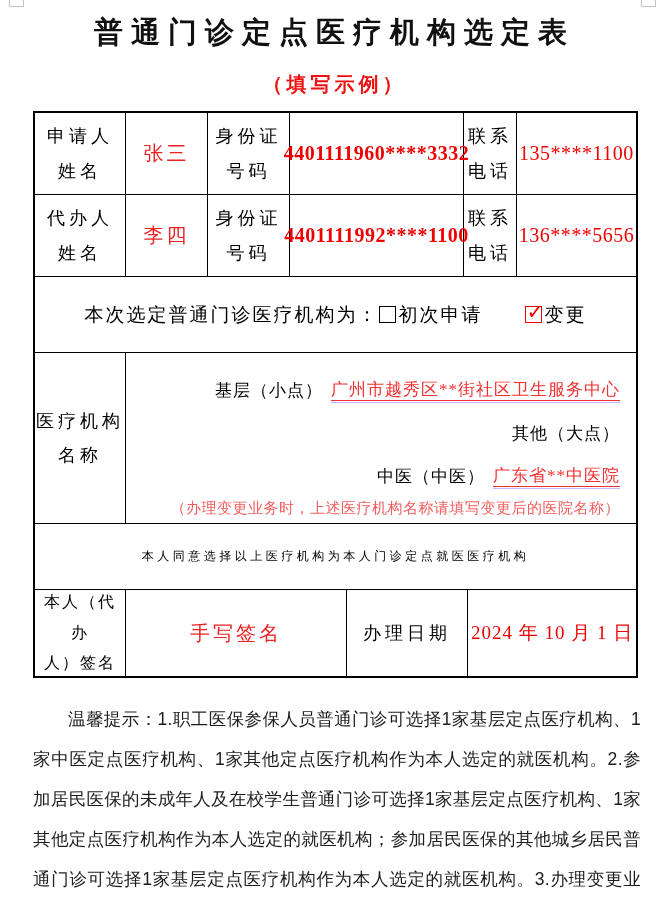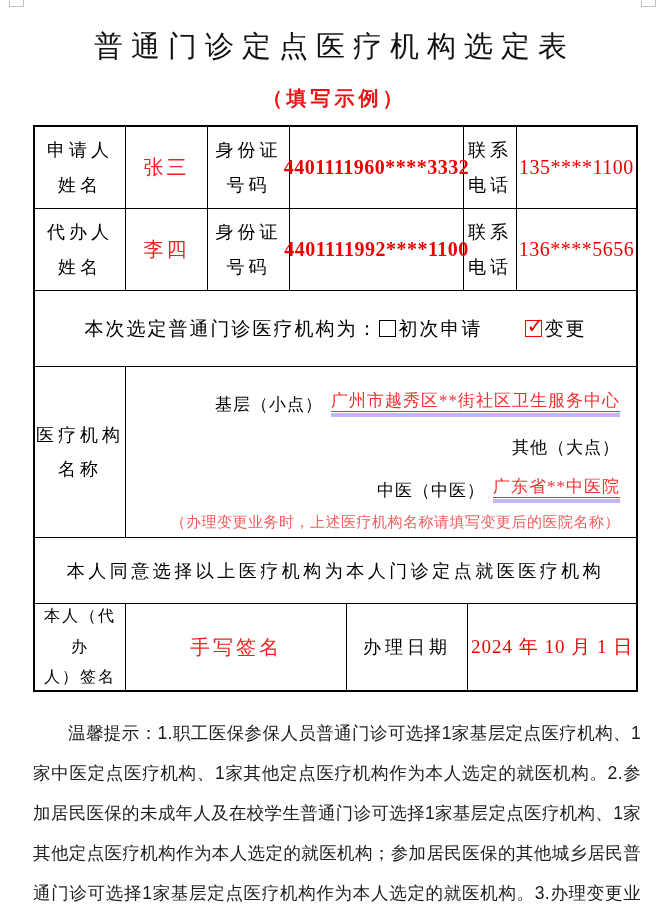--- a/index.html
+++ b/index.html
@@ -12,25 +12,25 @@
     position: relative;
     overflow: hidden;
   }
   
   .artifact { position: absolute; top: 0; height: 7px; width: 15px;
               border: 1px solid #c3c3c3; border-top: none; background: #fff; }
   .artifact.left  { left: 9px; }
   .artifact.right { right: 13px; }
 
   .title {
-    margin-top: 27px;
+    margin-top: 13px;
     text-align: center;
     font-family: cursive;
     font-size: 29px;
-    font-weight: normal;
+    font-weight: bold;
     letter-spacing: 8px;
     color: #111;
   }
   .subtitle {
     margin-top: 18px;
     text-align: center;
     font-family: cursive;
     font-size: 20px;
     font-weight: bold;
     letter-spacing: 4px;
@@ -83,34 +83,34 @@
     font-family: "DejaVu Sans", sans-serif;
   } .gap2 { width: 42px; }
 
   .inst-cell {
     flex-direction: column; align-items: flex-end; justify-content: center;
     padding: 8px 16px 4px 3px; text-align: left;
   }
   .inst-line { display: flex; align-items: flex-end; height: 40px; margin-bottom: 3px; }
   .inst-label { font-size: 17px; letter-spacing: 1px; white-space: nowrap; padding-bottom: 1px; }
   .inst-blank {
-    flex: 1 1 auto; border-bottom: 4px solid #c4b5fd;
+    flex: 1 1 auto; border-bottom: 1px solid #c4b5fd;
     text-align: center; margin-left: 8px; padding-bottom: 1px;
   }
   .inst-value {
     color: #f23030; font-family: cursive; font-size: 17px; letter-spacing: 1px;
     text-decoration: underline; text-underline-offset: 5px; text-decoration-thickness: 1px;
     white-space: nowrap;
   }
   .inst-note {
     color: #f65b5b; font-family: cursive; font-size: 15px;
     letter-spacing: 0.5px; margin-top: 7px; padding-left: 2px;
   }
 
-  .agree-text { font-size: 18px; letter-spacing: 3.5px; }
+  .agree-text { font-size: 12px; letter-spacing: 3.5px; }
 
   .date-red { color: #ee0000; font-size: 19px; letter-spacing: 1px; white-space: nowrap; }
   .sign-label-cell { padding: 0 2px; }
 
   .footer {
     margin: 21px 28px 0 33px;
     font-family: "Liberation Sans", sans-serif;
     font-size: 17.5px;
     line-height: 40px;
     text-align: justify;

